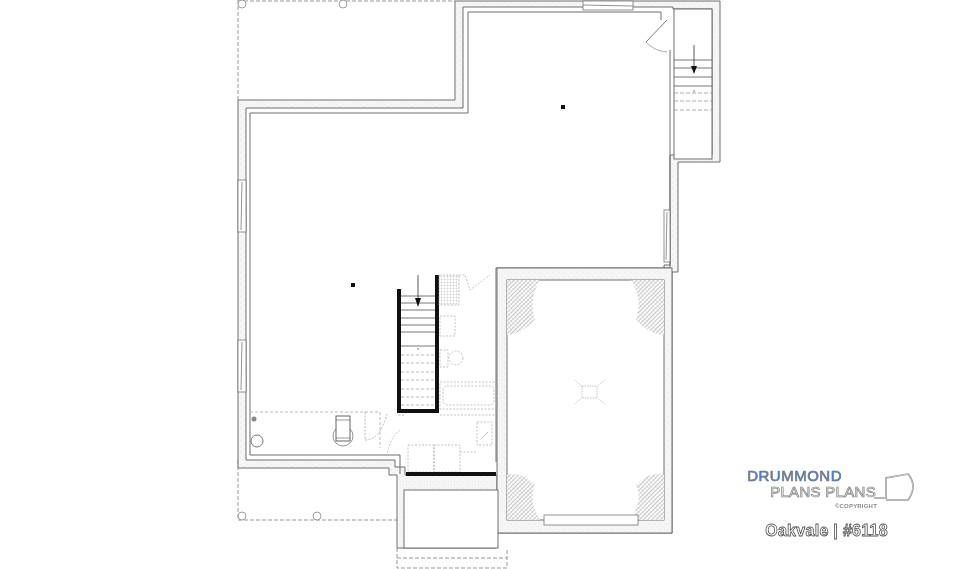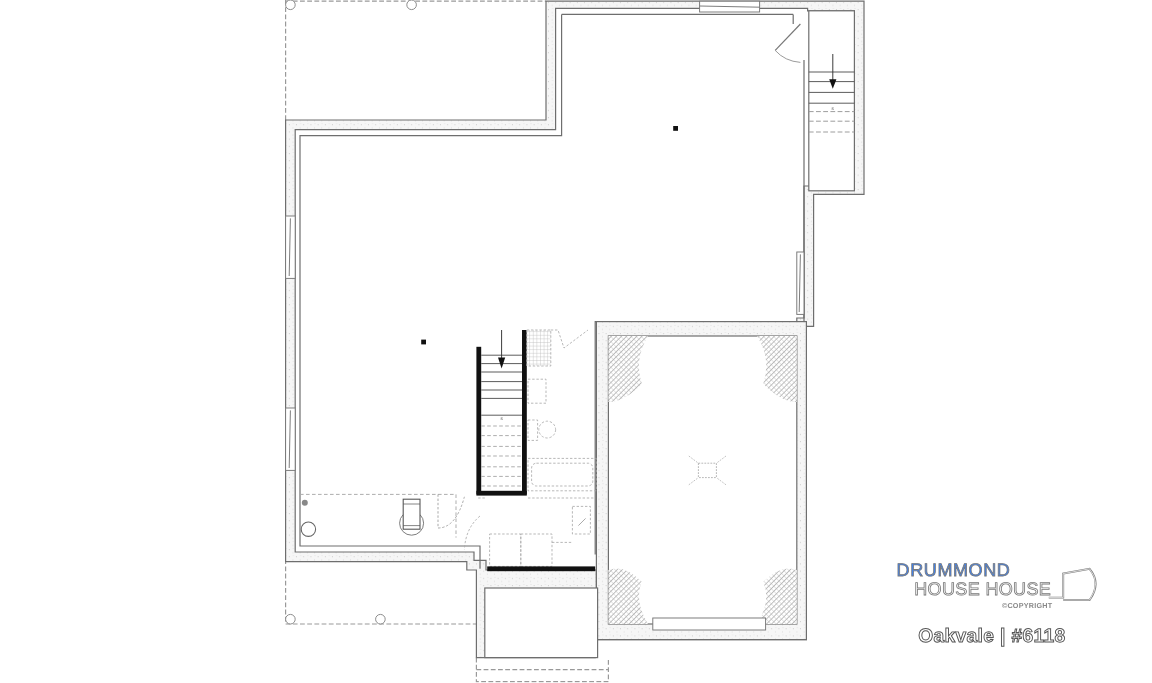--- a/index.html
+++ b/index.html
@@ -165,20 +165,20 @@
   </g>
 
   <rect x="672" y="275" width="4" height="0" fill="none"></rect>
 
   <rect x="561" y="105" width="4" height="4" fill="#111"></rect>
   <rect x="351" y="283" width="4" height="4" fill="#111"></rect>
 </svg>
 
 <div class="brand">
   <div class="brand-line1">DRUMMOND</div>
-  <div class="brand-line2">HOUSE HOUSE</div>
+  <div class="brand-line2">PLANS PLANS</div>
   <div class="brand-copy">©COPYRIGHT</div>
   <svg class="brand-logo" viewBox="0 0 50 36">
     <path d="M4 30 H16 V10 L38 6 Q48 18 38 32 H16" fill="none" stroke="#7a7a7a" stroke-width="1.6"></path>
     <path d="M4 30 H16 V10 L38 6 Q48 18 38 32 H16" fill="none" stroke="#ffffff" stroke-width="0.6"></path>
   </svg>
   <div class="plan-title">Oakvale | #6118</div>
 </div>
 
 </body></html>

